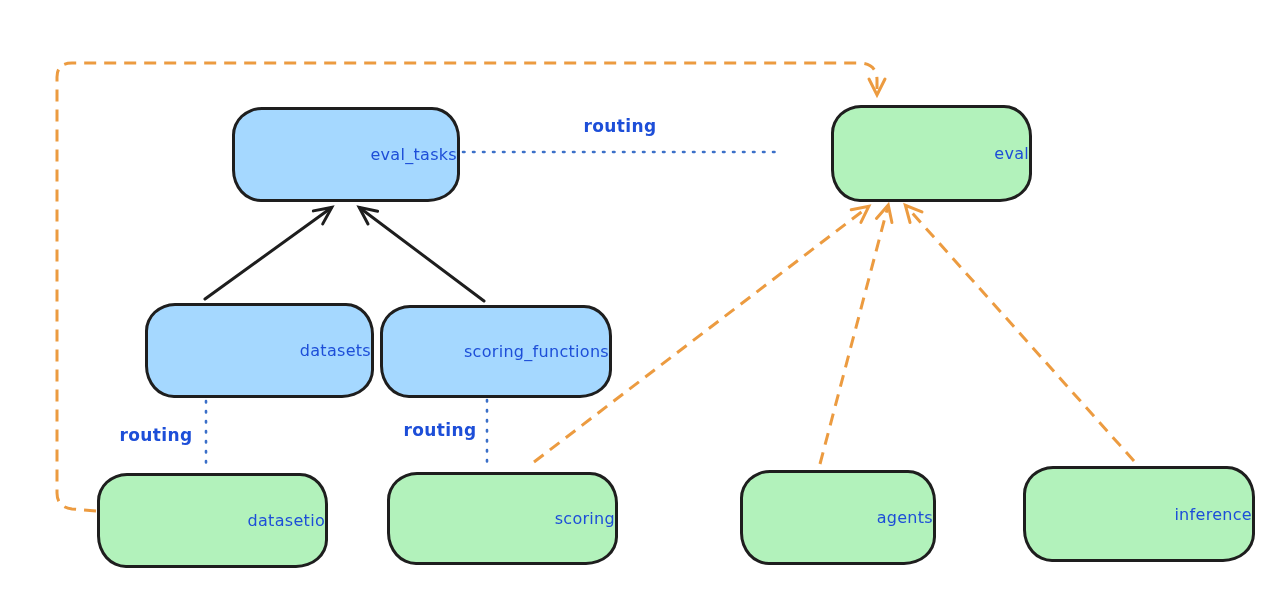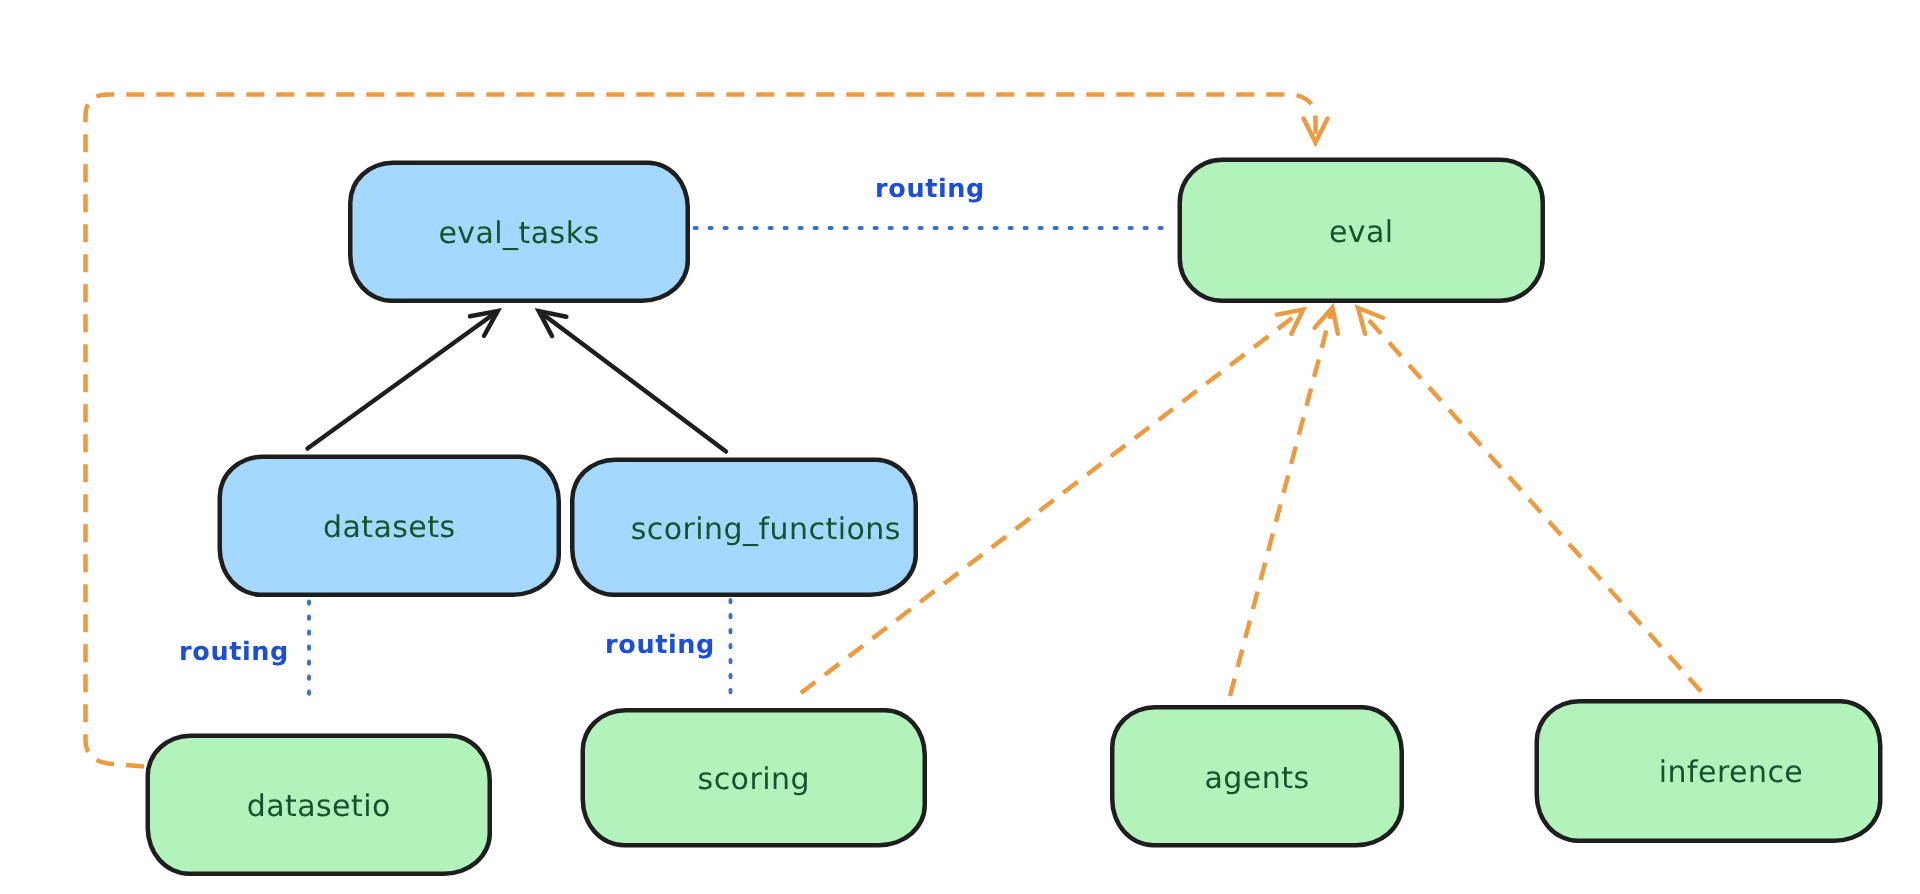--- a/index.html
+++ b/index.html
@@ -16,23 +16,23 @@
     left: 0; top: 0;
     width: 1280px; height: 596px;
     pointer-events: none;
   }
   .node {
     position: absolute;
     box-sizing: border-box;
     border: 3px solid #1e1e1e;
     display: flex;
     align-items: center;
-    justify-content: center;
-    font-size: 20px;
-    color: #14532d;
+    justify-content: flex-end;
+    font-size: 16px;
+    color: #1d4ed8;
     letter-spacing: 0.3px;
     border-radius: 30px 28px 32px 29px / 28px 31px 28px 32px;
   }
   .node.blue  { background: #a5d8ff; }
   .node.green { background: #b2f2bb; }
   .edge-label {
     position: absolute;
     width: 110px;
     text-align: center;
     color: #1d4ed8;
@@ -72,33 +72,33 @@
 
     <line x1="820" y1="464" x2="888" y2="206" stroke="#ec9b40" stroke-width="3" stroke-dasharray="12 8" marker-end="url(#arrowOrange)"></line>
 
     <line x1="1134" y1="461" x2="906" y2="206" stroke="#ec9b40" stroke-width="3" stroke-dasharray="12 8" marker-end="url(#arrowOrange)"></line>
   </svg>
 
   <div class="node blue" style="left:232px;  top:107px; width:228px; height:95px;">
     <span>eval_tasks</span>
   </div>
 
-  <div class="node green" style="left:785px;  top:105px; width:245px; height:97px;border-radius:30px;">
+  <div class="node green" style="left:831px;  top:105px; width:201px; height:97px;">
     <span>eval</span>
   </div>
 
   <div class="node blue" style="left:98px;   top:303px; width:229px; height:95px;margin-left:47px;">
     <span>datasets</span>
   </div>
 
   <div class="node blue" style="left:380px;  top:305px; width:232px; height:93px;padding-left:29px;">
     <span>scoring_functions</span>
   </div>
 
-  <div class="node green" style="left:97px;   top:473px; width:231px; height:95px;margin-top:16px;">
+  <div class="node green" style="left:97px;   top:473px; width:231px; height:95px;">
     <span>datasetio</span>
   </div>
 
   <div class="node green" style="left:387px;  top:472px; width:231px; height:93px;">
     <span>scoring</span>
   </div>
 
   <div class="node green" style="left:740px;  top:470px; width:196px; height:95px;">
     <span>agents</span>
   </div>

